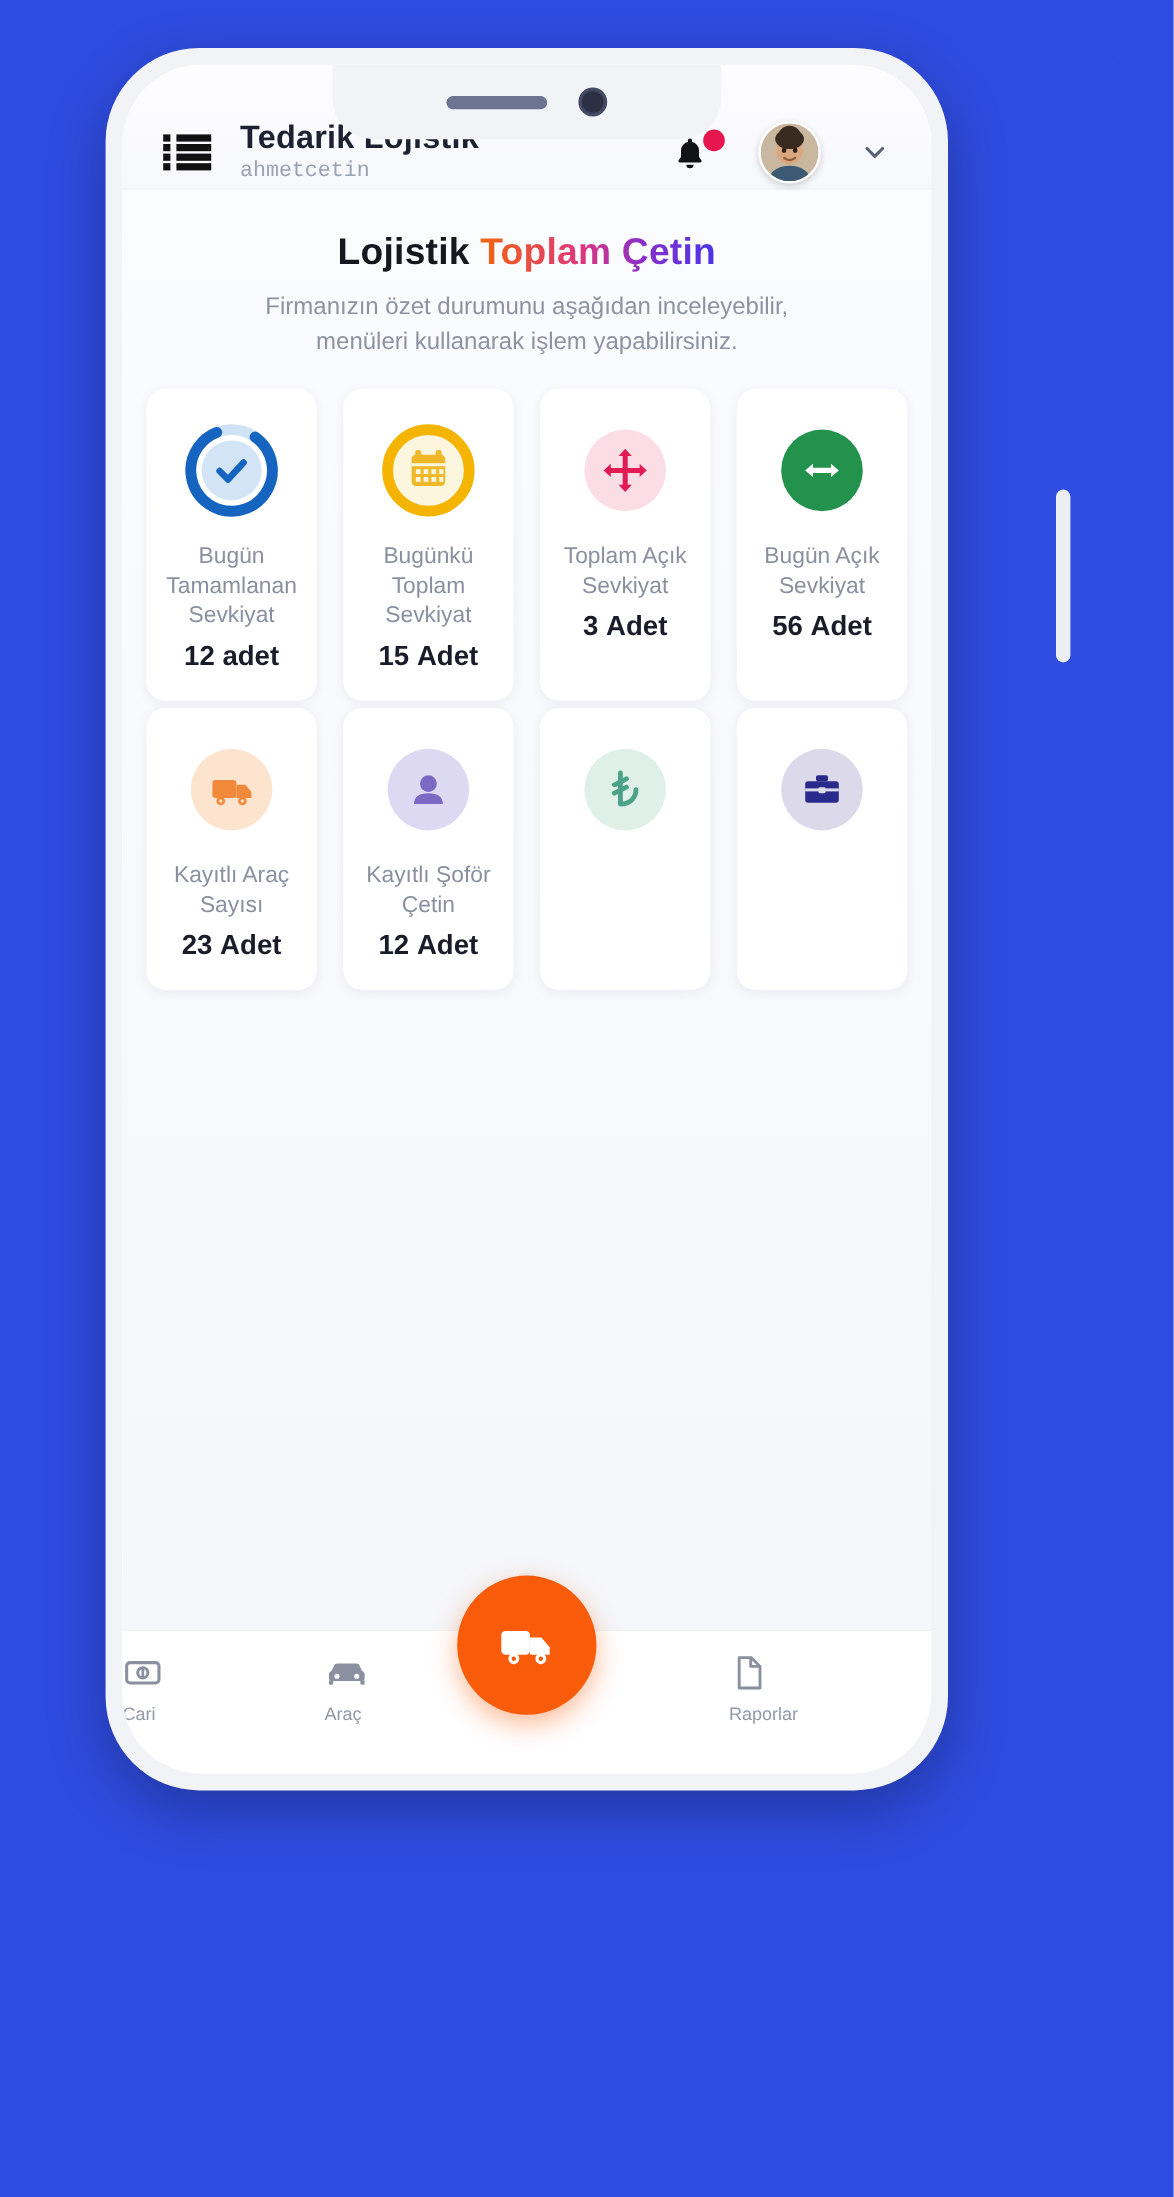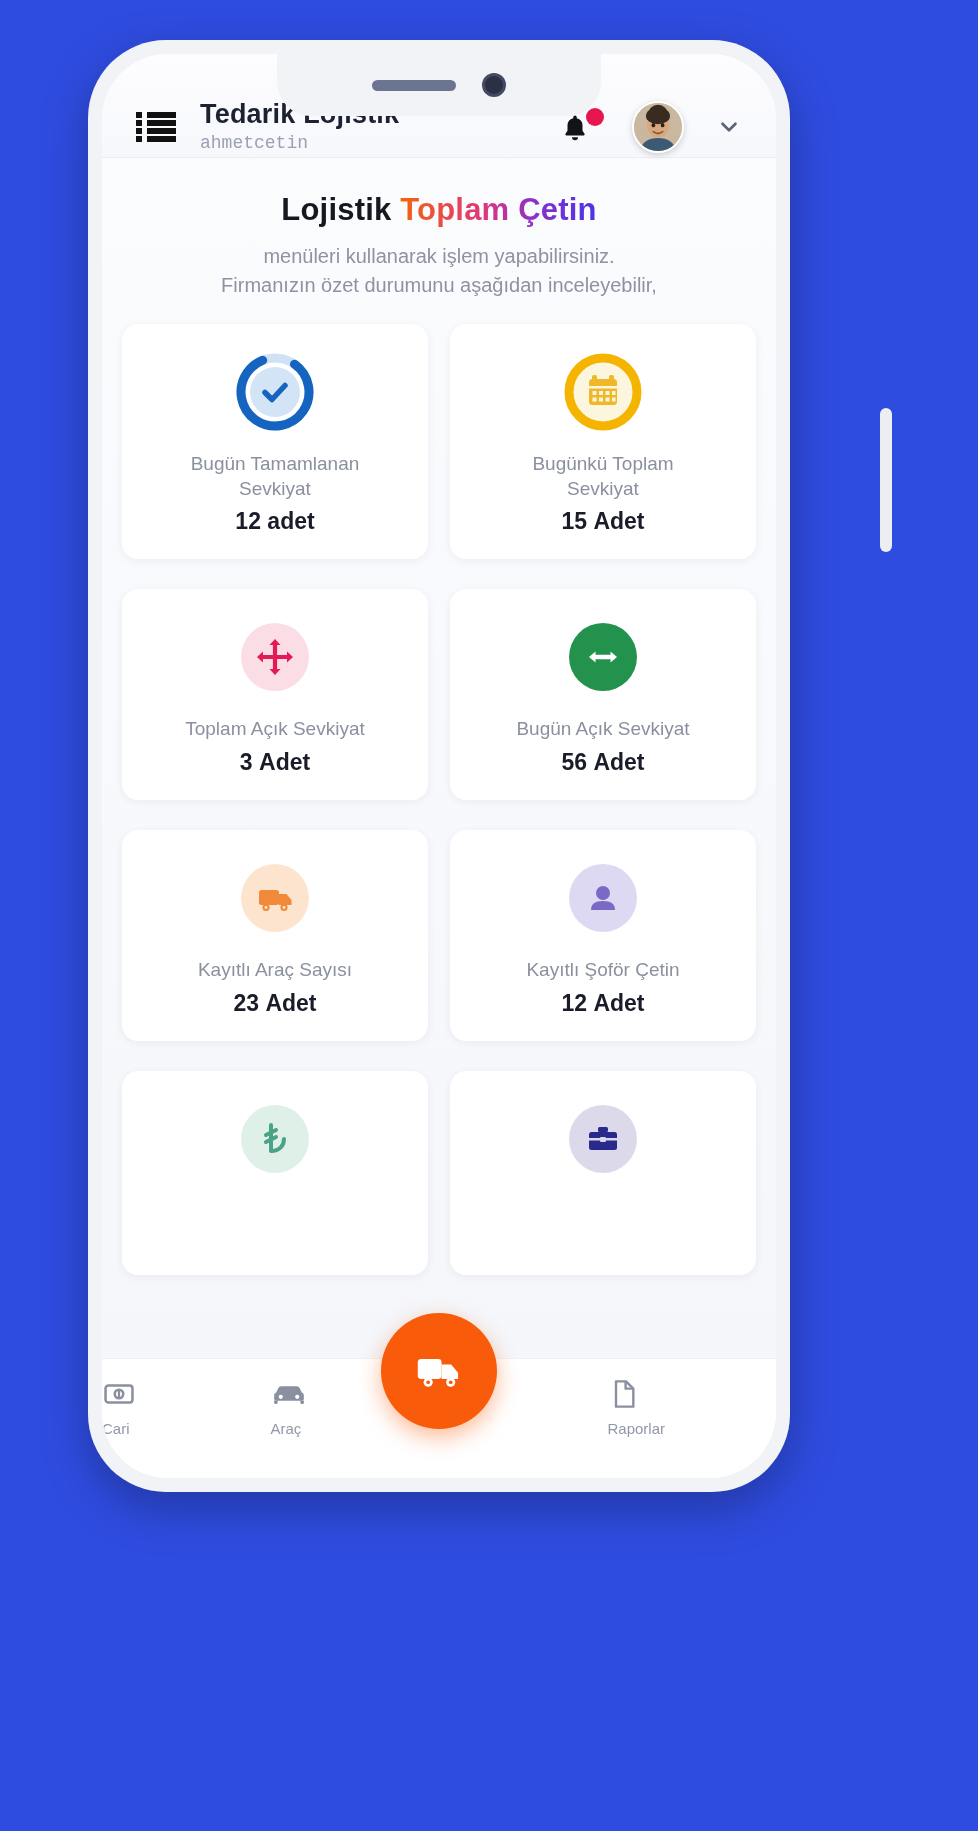--- a/index.html
+++ b/index.html
@@ -139,22 +139,22 @@
     font-size: 20px;
     color: #8e93a3;
     line-height: 1.45;
   }
 
   
   .grid {
     flex: 1;
     padding: 6px 20px 0 20px;
     display: grid;
-    grid-template-columns: 1fr 1fr;
-    gap: 30px 22px;
+    grid-template-columns: 1fr 1fr 1fr 1fr;
+    gap: 6px 22px;
     align-content: start;
     overflow: hidden;
   }
   .card {
     background: #ffffff;
     border-radius: 16px;
     box-shadow: 0 2px 10px rgba(32,42,80,0.06);
     padding: 26px 14px 24px;
     text-align: center;
     min-height: 204px;
@@ -280,22 +280,22 @@
         <svg class="chev" width="26" height="26" viewBox="0 0 24 24">
           <path d="M6 9l6 6 6-6" stroke="#5b6275" stroke-width="2.4" fill="none" stroke-linecap="round" stroke-linejoin="round"></path>
         </svg>
       </div>
 
       <div class="greeting">
         <div class="greet-line">
           <span class="greet-hello">Lojistik </span><span class="greet-name">Toplam Çetin</span>
         </div>
         <div class="greet-desc">
+          <div>Firmanızın özet durumunu aşağıdan inceleyebilir,</div>
           <div>menüleri kullanarak işlem yapabilirsiniz.</div>
-          <div>Firmanızın özet durumunu aşağıdan inceleyebilir,</div>
         </div>
       </div>
 
       <div class="grid">
 
         <div class="card">
           <div class="card-icon">
             <svg width="84" height="84" viewBox="0 0 84 84">
               <circle cx="42" cy="42" r="34" fill="none" stroke="#cfe2f5" stroke-width="9"></circle>
               <circle cx="42" cy="42" r="34" fill="none" stroke="#1565c0" stroke-width="9" stroke-linecap="round" stroke-dasharray="180 214" transform="rotate(-55 42 42)"></circle>

